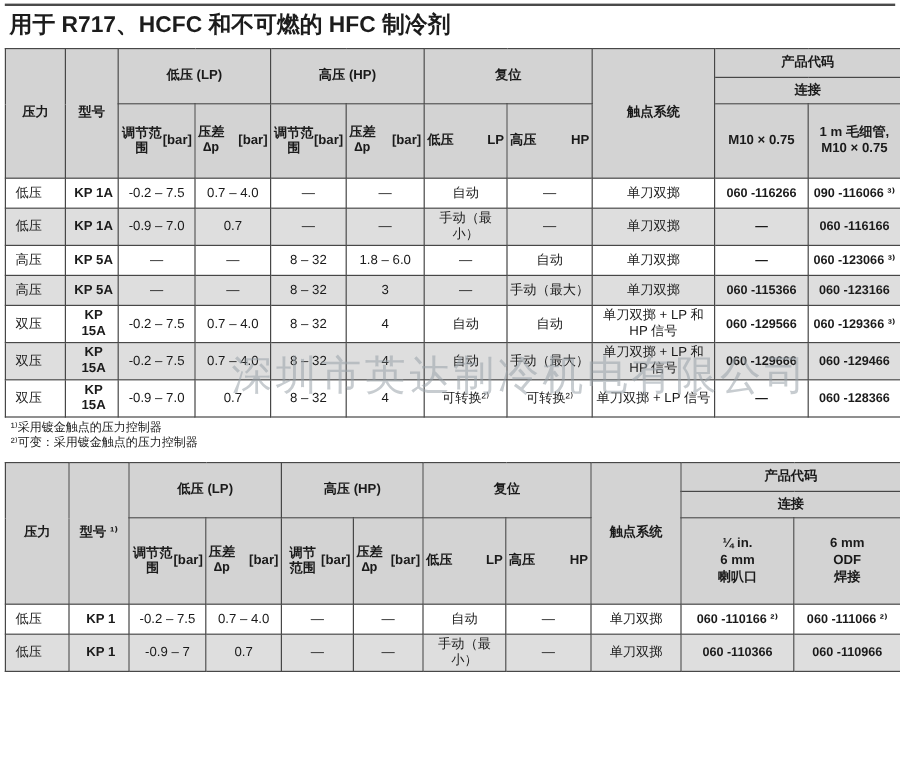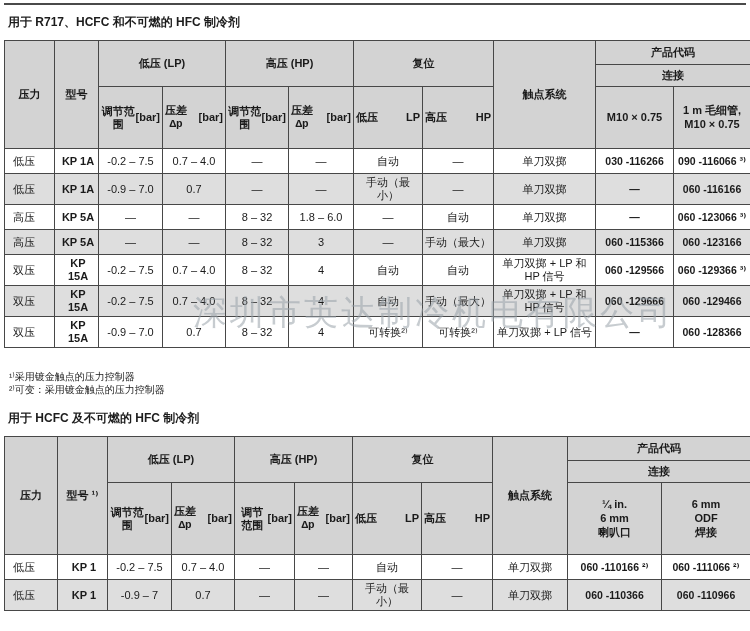--- a/index.html
+++ b/index.html
@@ -8,21 +8,21 @@
   }
   *{box-sizing:border-box;}
   html,body{margin:0;padding:0;}
   body{
     width:750px;height:631px;overflow:hidden;background:#ffffff;
     font-family:"Liberation Sans","DejaVu Sans",sans-serif;color:var(--text);
     position:relative;
   }
   .page{padding:0 4px;position:relative;}
   .top-rule{margin-top:3px;height:2px;background:#4a4a4a;}
-  .sec-title{font-size:12px;font-weight:bold;margin:7px 0 0 4px;line-height:18px;color:#1c1c1c;}
+  .sec-title{font-size:19px;font-weight:bold;margin:7px 0 0 4px;line-height:18px;color:#1c1c1c;}
   .t1-title{margin-top:8px;}
   .t2-title{margin-top:27px;}
   .t3-title{margin-top:13px;}
 
   table.spec{border-collapse:collapse;table-layout:fixed;width:743px;margin-top:9px;}
   table.spec th,table.spec td{
     border:1px solid var(--border);
     font-size:11px;line-height:13px;vertical-align:middle;text-align:center;
     padding:2px 2px;overflow:hidden;
   }
@@ -45,21 +45,21 @@
   table.spec td:nth-child(10),table.spec td:nth-child(11){font-weight:bold;white-space:nowrap;font-size:10.5px;}
 
   
   .t1 .c1{width:50px}.t1 .c2{width:44px}.t1 .c3{width:64px}.t1 .c4{width:63px}
   .t1 .c5{width:63px}.t1 .c6{width:65px}.t1 .c7{width:69px}.t1 .c8{width:71px}
   .t1 .c9{width:102px}.t1 .c10{width:78px}.t1 .c11{width:77px}
   .t2 .c1{width:53px}.t2 .c2{width:50px}.t2 .c3{width:64px}.t2 .c4{width:63px}
   .t2 .c5{width:60px}.t2 .c6{width:58px}.t2 .c7{width:69px}.t2 .c8{width:71px}
   .t2 .c9{width:75px}.t2 .c10{width:94px}.t2 .c11{width:89px}
 
-  .footnotes{margin:22px 0 0 5px;font-size:10px;line-height:13px;color:#222;}
+  .footnotes{margin:2px 0 0 5px;font-size:10px;line-height:13px;color:#222;}
   .watermark{
     position:absolute;left:193px;top:287px;z-index:5;pointer-events:none;
     font-size:34px;letter-spacing:3px;white-space:nowrap;
     color:var(--watermark);opacity:0.55;
   }
 </style>
 </head>
 <body>
 
 <div class="page">
@@ -154,21 +154,21 @@
         <tr>
           <td>低压</td>
           <td>KP 1A</td>
           <td>-0.2 – 7.5</td>
           <td>0.7 – 4.0</td>
           <td>—</td>
           <td>—</td>
           <td>自动</td>
           <td>—</td>
           <td>单刀双掷</td>
-          <td>030 -116266</td>
+          <td>060 -116266</td>
           <td>090 -116066 ³⁾</td>
         </tr>
         <tr>
           <td>低压</td>
           <td>KP 1A</td>
           <td>-0.9 – 7.0</td>
           <td>0.7</td>
           <td>—</td>
           <td>—</td>
           <td>手动（最小）</td>
@@ -243,21 +243,20 @@
           <td>060 -128366</td>
         </tr>
       </tbody>
   </table>
 
   <div class="footnotes">
     <div>¹⁾采用镀金触点的压力控制器</div>
     <div>²⁾可变：采用镀金触点的压力控制器</div>
   </div>
 
-  <div class="sec-title t3-title">用于 HCFC 及不可燃的 HFC 制冷剂</div>
 
   <table class="spec t2">
     <colgroup>
       <col class="c1">
         <col class="c2">
         <col class="c3">
         <col class="c4">
         <col class="c5">
       <col class="c6">
         <col class="c7">

